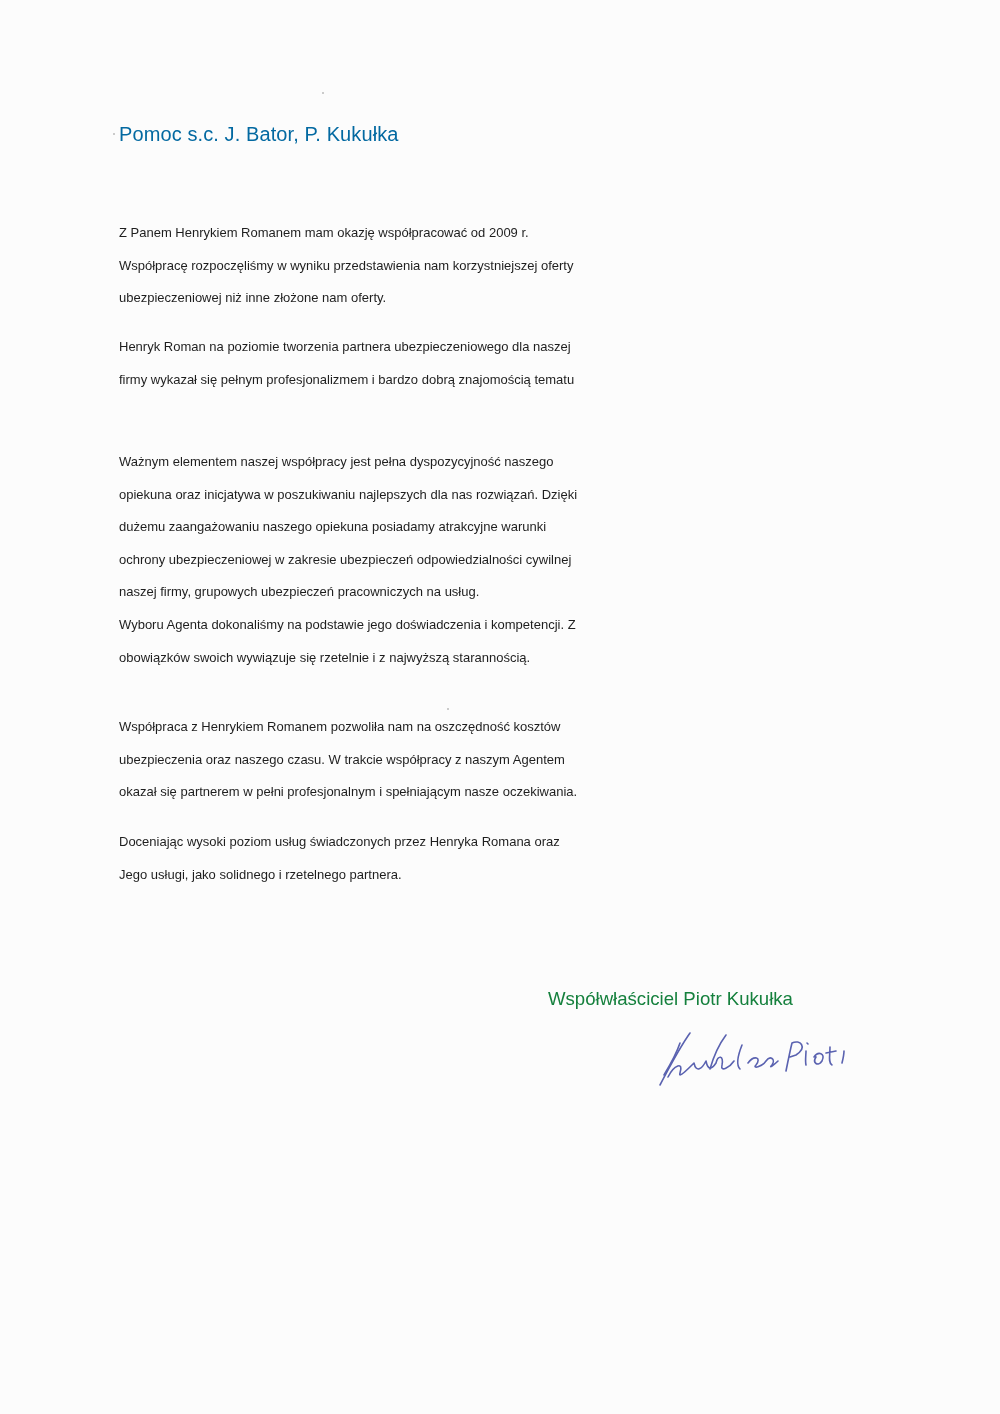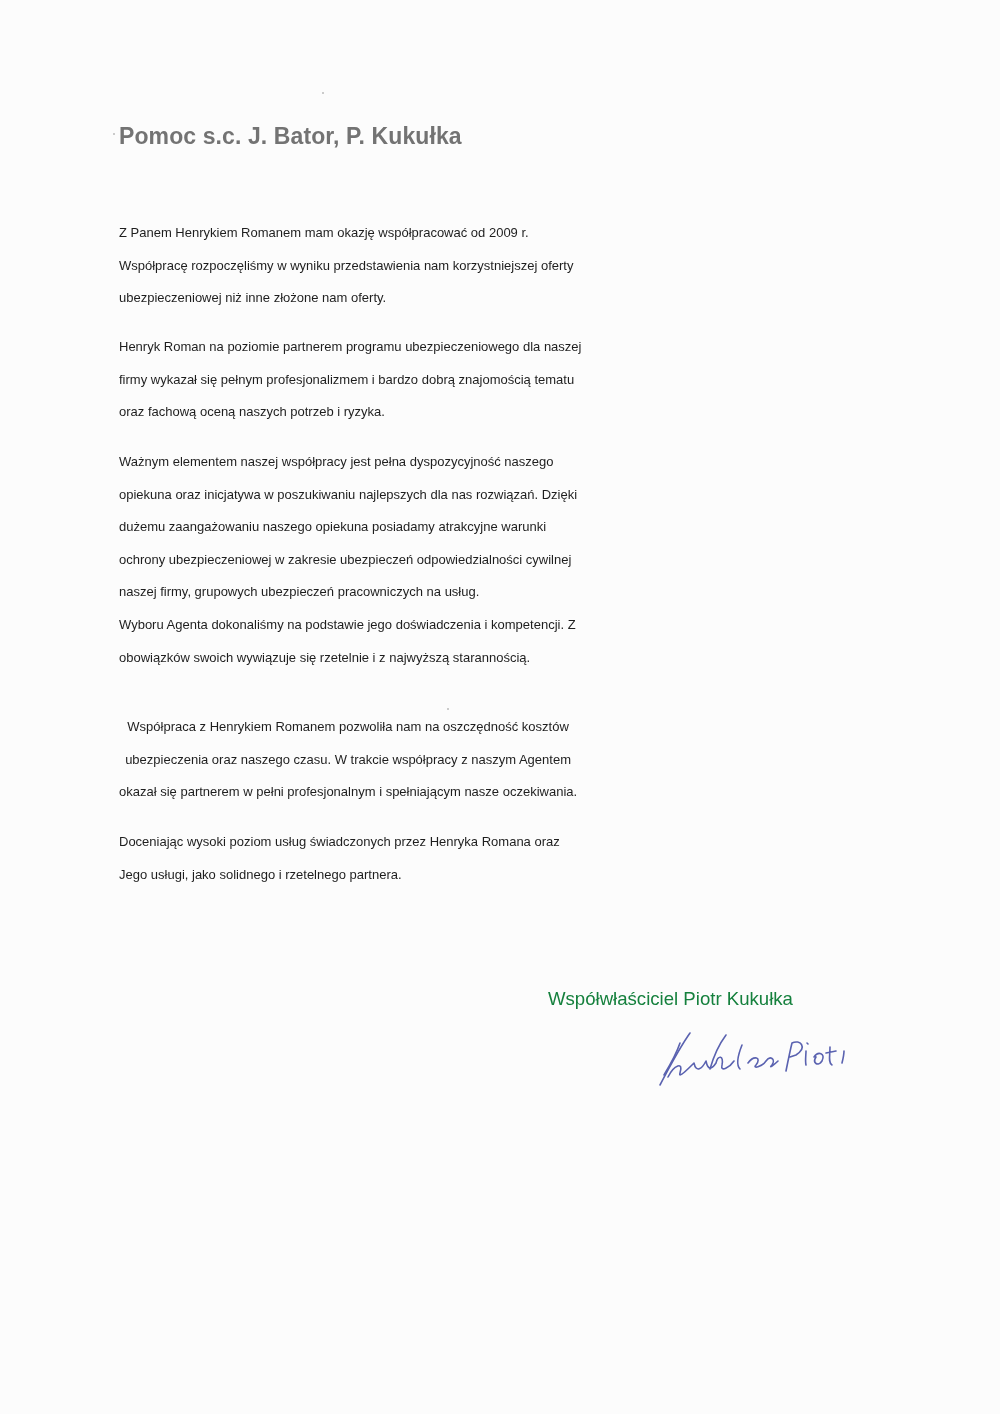--- a/index.html
+++ b/index.html
@@ -18,23 +18,23 @@
     .page {
       position: absolute;
       left: 0; top: 0;
       width: 1000px; height: 1414px;
       background: #fcfcfc;
     }
     .heading {
       position: absolute;
       left: 119px;
       top: 123px;
-      font-size: 23px;
-      font-weight: bold;
-      color: #737373;
+      font-size: 20px;
+      font-weight: normal;
+      color: #0369a1;
       letter-spacing: 0.1px;
       white-space: nowrap;
     }
     .speck {
       position: absolute;
       width: 2px; height: 2px;
       background: #bbb;
       border-radius: 1px;
     }
     .para {
@@ -74,39 +74,38 @@
 
   <div class="heading">Pomoc s.c. J. Bator, P. Kukułka</div>
 
   <div class="para" style="top:217px;">
     <span class="line">Z Panem Henrykiem Romanem mam okazję współpracować od 2009 r.</span>
     <span class="line">Współpracę rozpoczęliśmy w wyniku przedstawienia nam korzystniejszej oferty</span>
     <span class="line">ubezpieczeniowej niż inne złożone nam oferty.</span>
   </div>
 
   <div class="para" style="top:331px;">
-    <span class="line">Henryk Roman na poziomie partnerem programu ubezpieczeniowego dla naszej</span>
+    <span class="line">Henryk Roman na poziomie tworzenia partnera ubezpieczeniowego dla naszej</span>
     <span class="line">firmy wykazał się pełnym profesjonalizmem i bardzo dobrą znajomością tematu</span>
-    <span class="line">oraz fachową oceną naszych potrzeb i ryzyka.</span>
   </div>
 
   <div class="para" style="top:446px;">
     <span class="line">Ważnym elementem naszej współpracy jest pełna dyspozycyjność naszego</span>
     <span class="line">opiekuna oraz inicjatywa w poszukiwaniu najlepszych dla nas rozwiązań. Dzięki</span>
     <span class="line">dużemu zaangażowaniu naszego opiekuna posiadamy atrakcyjne warunki</span>
     <span class="line">ochrony ubezpieczeniowej w zakresie ubezpieczeń odpowiedzialności cywilnej</span>
     <span class="line">naszej firmy, grupowych ubezpieczeń pracowniczych na usług.</span>
   </div>
 
   <div class="para" style="top:609px;">
     <span class="line">Wyboru Agenta dokonaliśmy na podstawie jego doświadczenia i kompetencji. Z</span>
     <span class="line">obowiązków swoich wywiązuje się rzetelnie i z najwyższą starannością.</span>
   </div>
 
-  <div class="para" style="top:711px;text-align:center;">
+  <div class="para" style="top:711px;">
     <span class="line">Współpraca z Henrykiem Romanem pozwoliła nam na oszczędność kosztów</span>
     <span class="line">ubezpieczenia oraz naszego czasu. W trakcie współpracy z naszym Agentem</span>
     <span class="line">okazał się partnerem w pełni profesjonalnym i spełniającym nasze oczekiwania.</span>
   </div>
 
   <div class="para" style="top:826px;">
     <span class="line">Doceniając wysoki poziom usług świadczonych przez Henryka Romana oraz</span>
     <span class="line">Jego usługi, jako solidnego i rzetelnego partnera.</span>
   </div>
 

